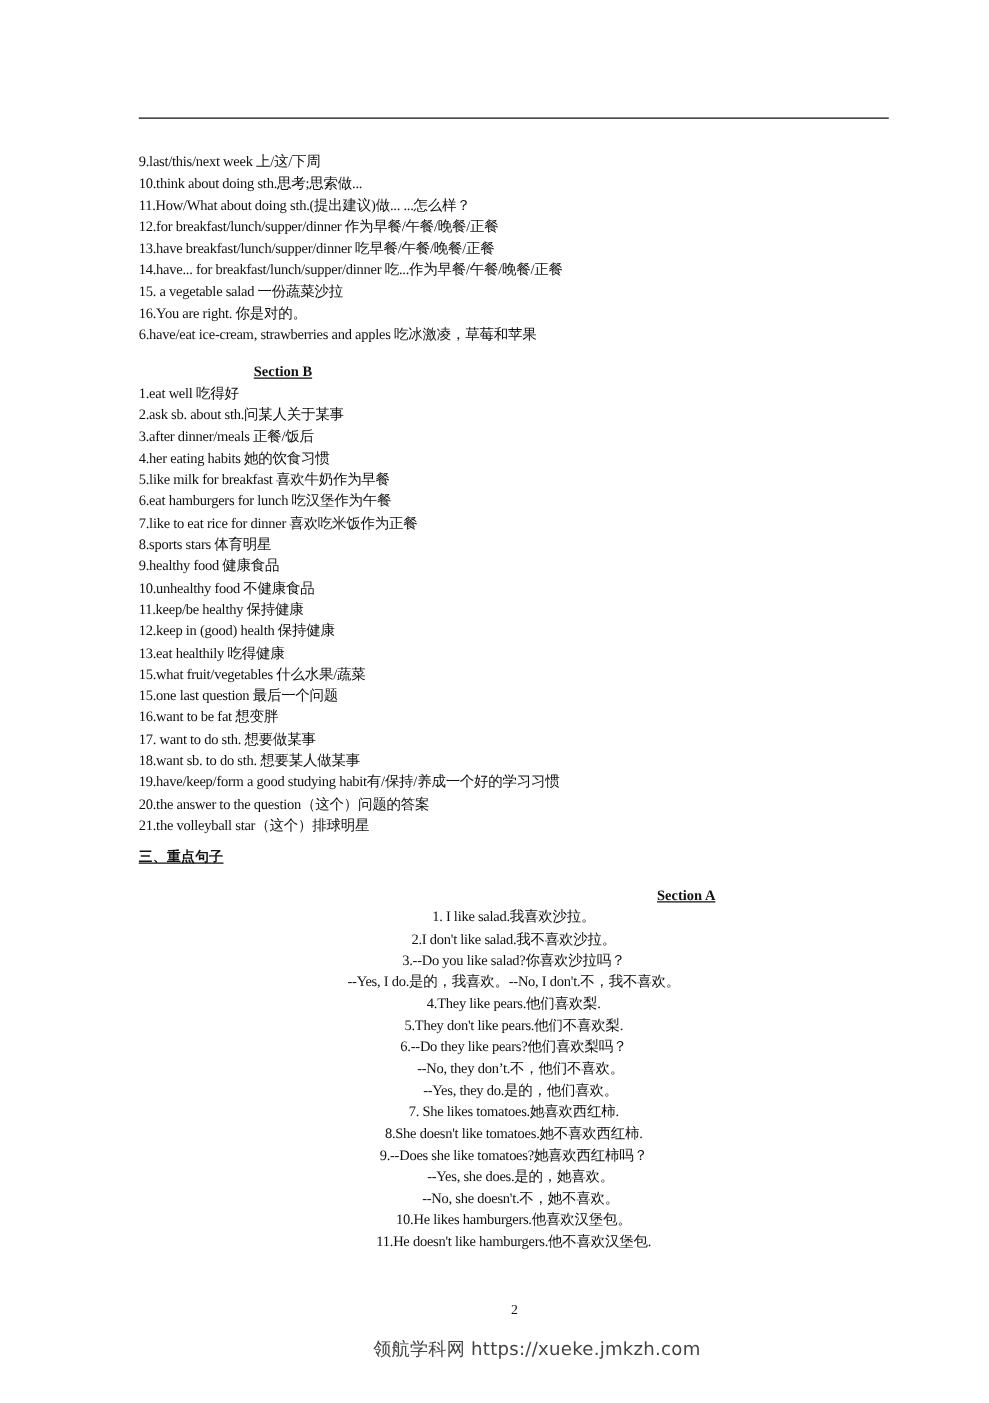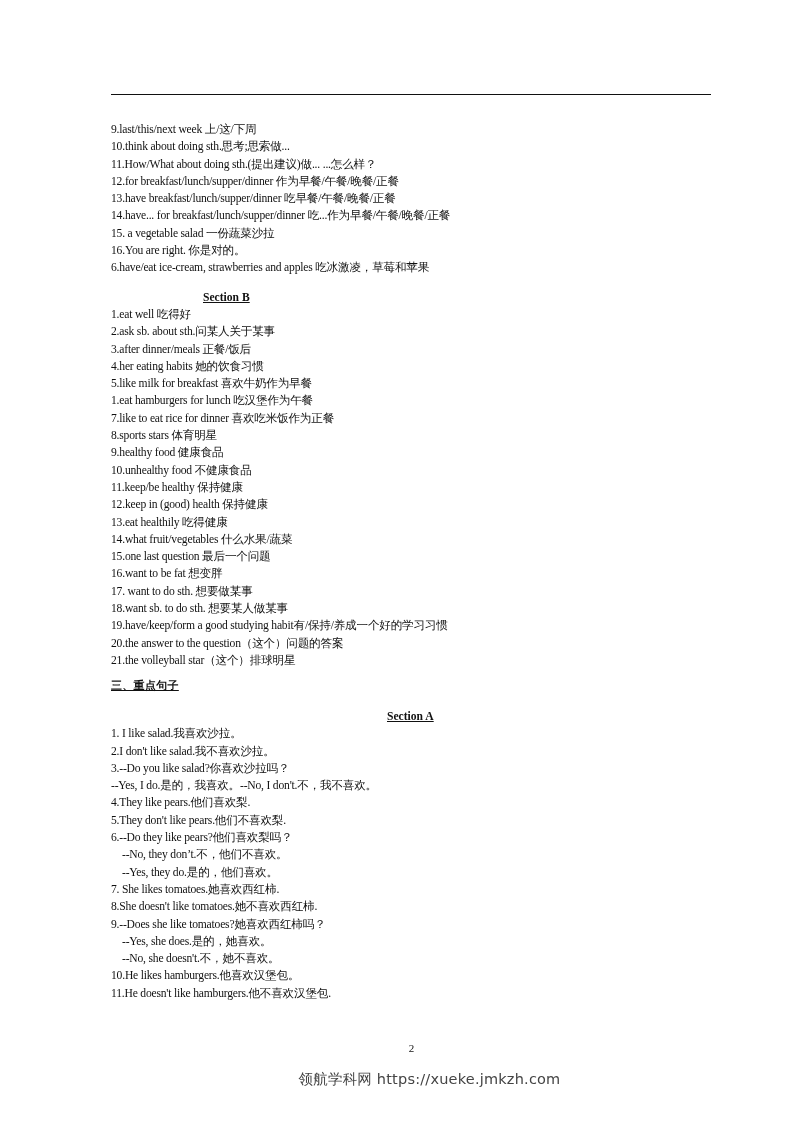--- a/index.html
+++ b/index.html
@@ -66,20 +66,21 @@
       text-decoration: underline;
       white-space: nowrap;
       font-family: "DejaVu Sans", sans-serif;
       letter-spacing: 0.3px;
     }
     .content2 {
       position: absolute;
       left: 95px;
       top: 696px;
       width: 600px;
+      text-align: center;
     }
     .section-a {
       padding-left: 276px;
     }
     .page-number {
       position: absolute;
       left: 0;
       width: 791px;
       top: 1042px;
       text-align: center;
@@ -118,29 +119,29 @@
 
     <div class="section-heading section-b">
       <span>Section B</span>
     </div>
 
     <div class="line">1.eat well 吃得好</div>
     <div class="line">2.ask sb. about sth.问某人关于某事</div>
     <div class="line">3.after dinner/meals 正餐/饭后</div>
     <div class="line">4.her eating habits 她的饮食习惯</div>
     <div class="line">5.like milk for breakfast 喜欢牛奶作为早餐</div>
-    <div class="line">1.eat hamburgers for lunch 吃汉堡作为午餐</div>
+    <div class="line">6.eat hamburgers for lunch 吃汉堡作为午餐</div>
     <div class="line">7.like to eat rice for dinner 喜欢吃米饭作为正餐</div>
     <div class="line">8.sports stars 体育明星</div>
     <div class="line">9.healthy food 健康食品</div>
     <div class="line">10.unhealthy food 不健康食品</div>
     <div class="line">11.keep/be healthy 保持健康</div>
     <div class="line">12.keep in (good) health 保持健康</div>
     <div class="line">13.eat healthily 吃得健康</div>
-    <div class="line">14.what fruit/vegetables 什么水果/蔬菜</div>
+    <div class="line">15.what fruit/vegetables 什么水果/蔬菜</div>
     <div class="line">15.one last question 最后一个问题</div>
     <div class="line">16.want to be fat 想变胖</div>
     <div class="line">17. want to do sth.  想要做某事</div>
     <div class="line">18.want sb. to do sth.  想要某人做某事</div>
     <div class="line">19.have/keep/form a good studying habit有/保持/养成一个好的学习习惯</div>
     <div class="line">20.the answer to the question（这个）问题的答案</div>
     <div class="line">21.the volleyball star（这个）排球明星</div>
   </div>
 
   <div class="part-heading">三、重点句子</div>

